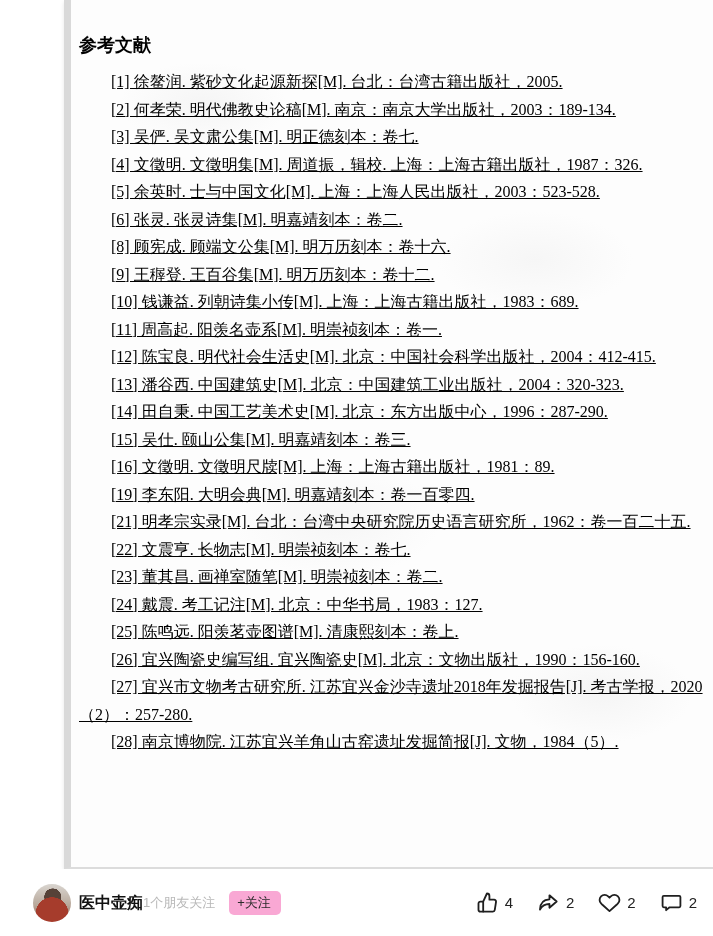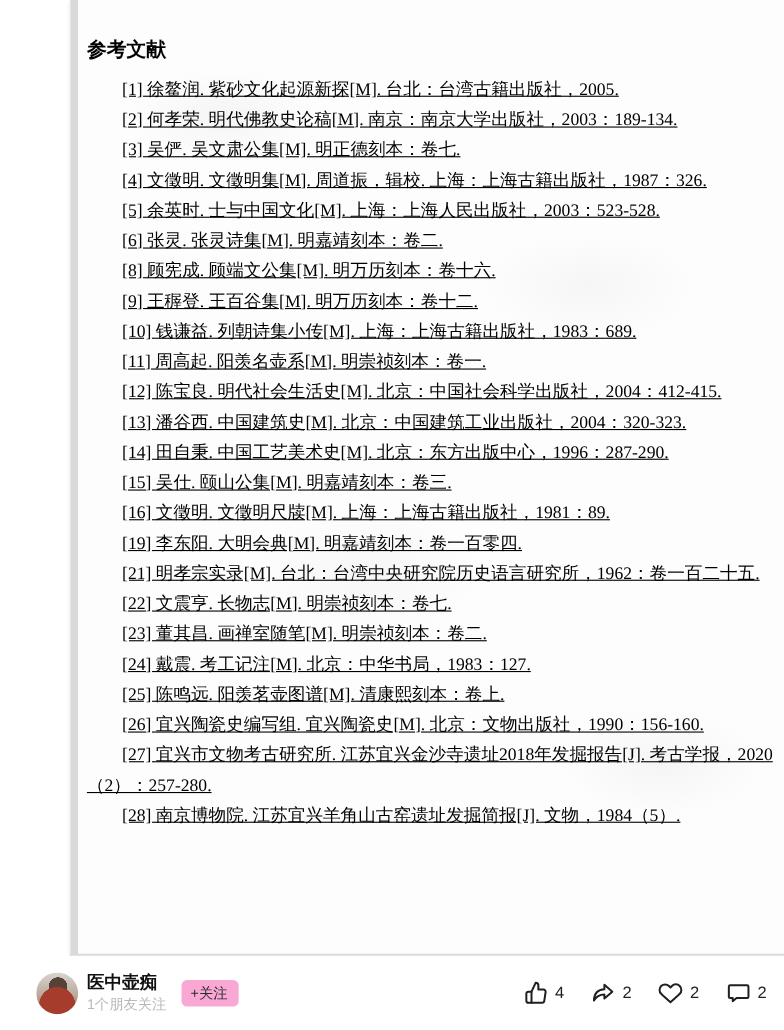--- a/index.html
+++ b/index.html
@@ -68,21 +68,21 @@
   .avatar {
     width: 38px; height: 38px;
     border-radius: 50%;
     flex: 0 0 auto;
     background:
       radial-gradient(circle at 50% 78%, #a63c2c 0 46%, rgba(0,0,0,0) 47%),
       radial-gradient(circle at 52% 34%, #564238 0 26%, rgba(0,0,0,0) 27%),
       linear-gradient(180deg, #d9d5d0 0%, #b9a99b 55%, #8e5a49 100%);
     overflow: hidden;
   }
-  .user-meta { margin-left: 8px; display:flex; flex-direction:column; justify-content:center; }
+  .user-meta { margin-left: 8px; display:flex; flex-direction:row; justify-content:center; }
   .user-name {
     font-size: 16px; font-weight: bold; color: #111;
     line-height: 19px;
   }
   .user-sub {
     font-size: 13px; color: #b8b8b8; line-height: 16px; margin-top: 2px;
   }
   .follow-btn {
     margin-left: 14px;
     align-self: center;

